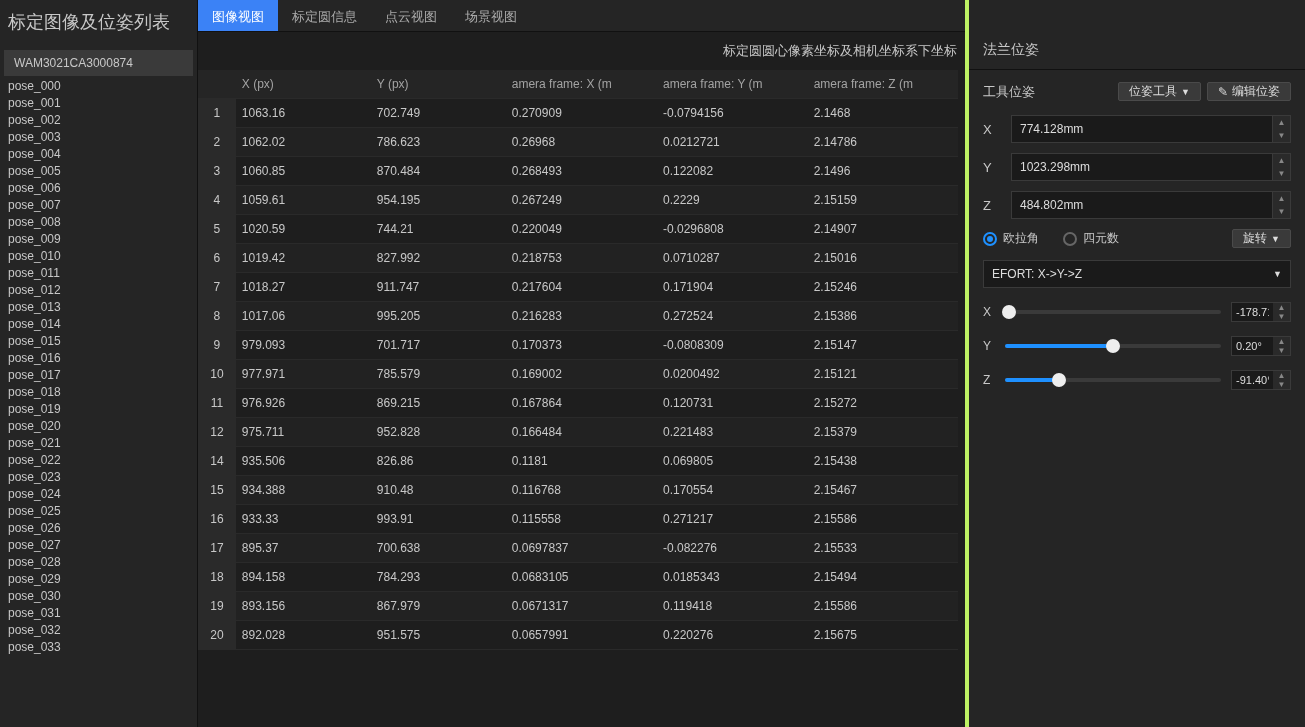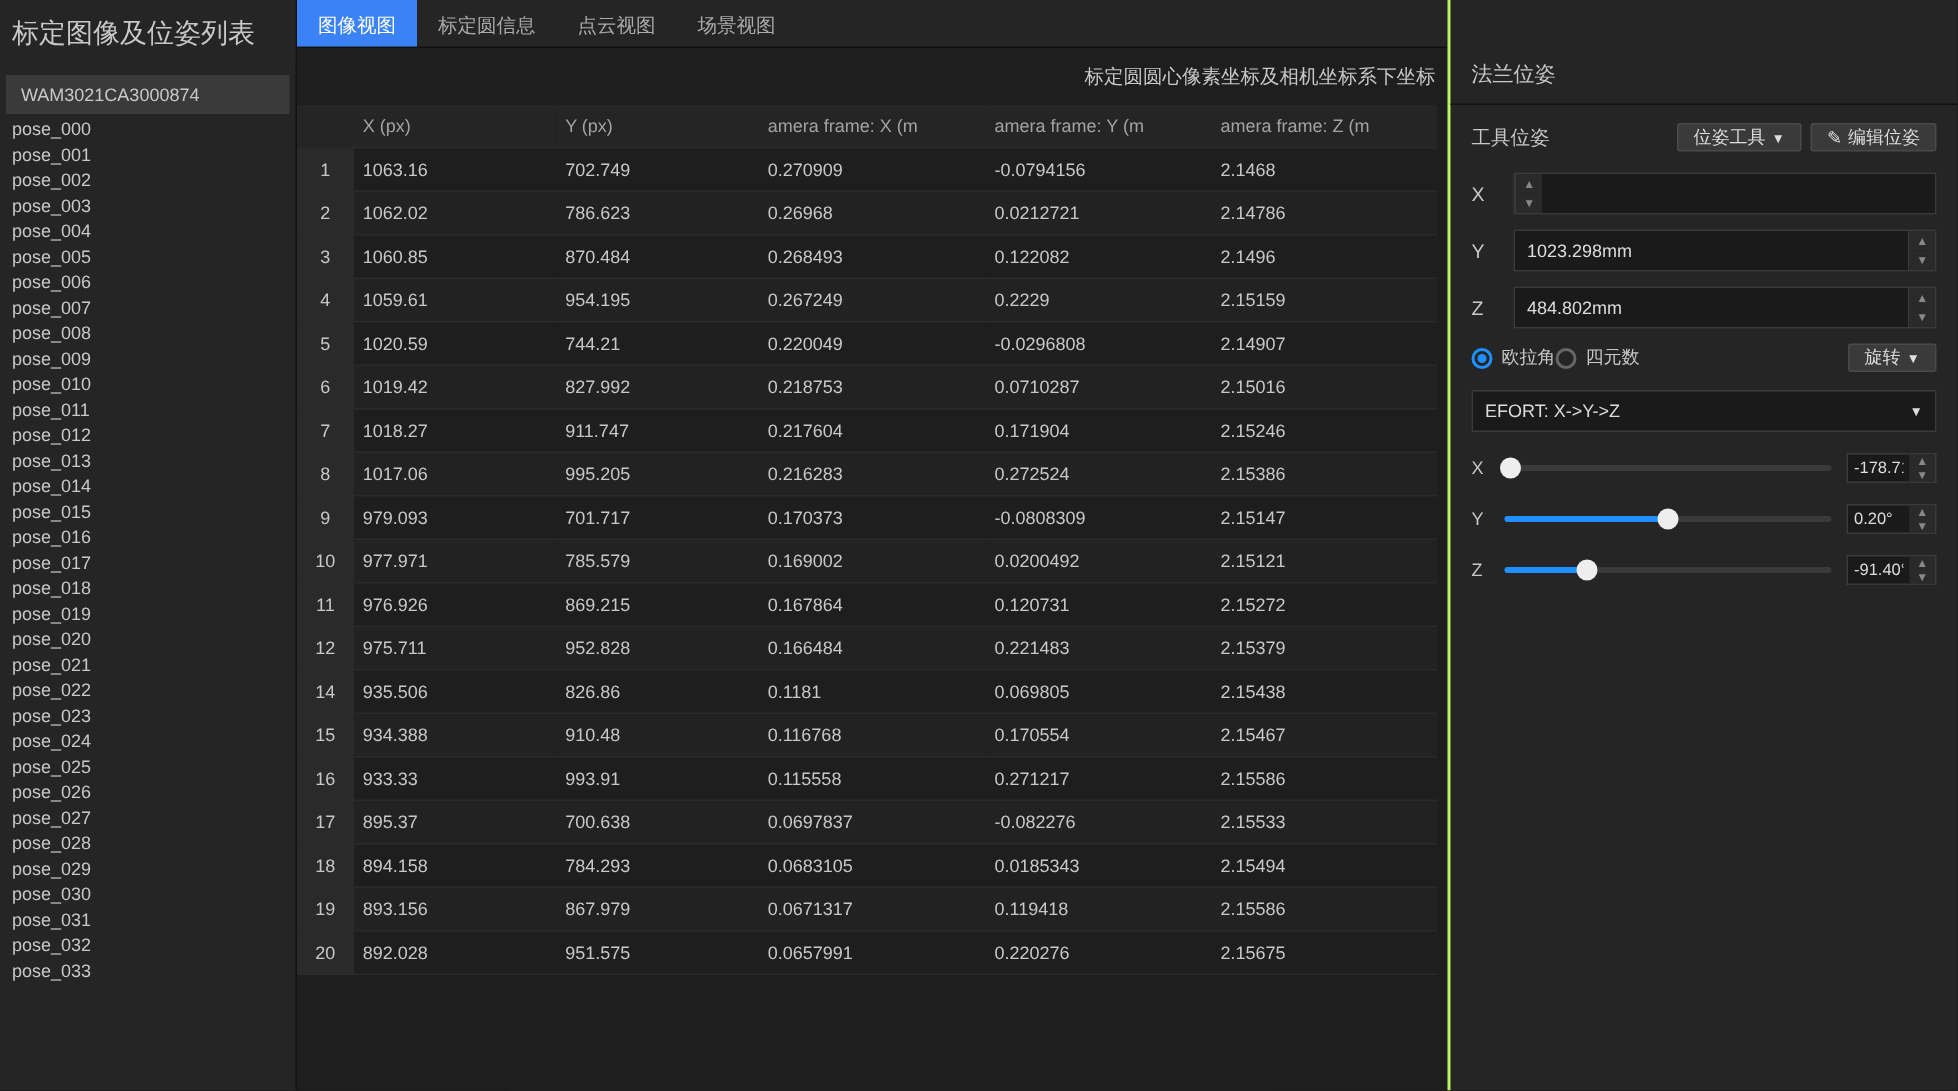--- a/index.html
+++ b/index.html
@@ -14,30 +14,30 @@
 .tab { padding:8px 14px; font-size:13px; cursor:pointer; color:#aaa; }
 .tab.active { background:#3b82f6; color:#fff; }
 .subtitle { padding:10px 8px; font-size:13px; background:#1e1e1e;text-align:right; }
 .table-wrap { flex:1; overflow:auto; background:#1e1e1e; }
 table { border-collapse:collapse; width:760px; }
 th,td { text-align:left; padding:7px 6px; border-bottom:1px solid #2a2a2a; font-size:12px; white-space:nowrap; }
 th { background:#252525; color:#a3a3a3; font-weight:normal; }
 td.idx { width:28px; background:#2a2a2a; text-align:center; }
 tr:nth-child(even) td:not(.idx) { background:#222; }
 tr:nth-child(odd) td:not(.idx) { background:#1e1e1e; }
-.right-panel { width:340px; background:#252525; border-left:2px solid #bef264; display:flex; flex-direction:column; }
+.right-panel { width:340px; background:#252525; border-left:4px solid #bef264; display:flex; flex-direction:column; }
 .rp-section { padding:12px 14px; }
 .rp-row { display:flex; align-items:center; margin-bottom:10px; gap:8px; }
 .rp-label { width:20px; font-size:13px; }
 .btn { background:#3a3a3a; border:1px solid #4a4a4a; color:#ddd; padding:0 10px; font-size:12px; cursor:pointer; border-radius:2px; display:inline-flex; align-items:center; gap:4px; }
 .input-spin { flex:1; display:flex; background:#1a1a1a; border:1px solid #3a3a3a; height:28px; }
 .input-spin input { flex:1; background:transparent; border:none; color:#ddd; padding:0 8px; font-size:12px; outline:none; }
 .spin-btns { width:18px; display:flex; flex-direction:column; border-left:1px solid #3a3a3a; }
 .spin-btn { flex:1; background:#2a2a2a; border:none; color:#888; font-size:8px; cursor:pointer; line-height:1; }
-.radio-row { display:flex; align-items:center; margin-bottom:12px; }
+.radio-row { display:flex; align-items:center; gap:24px; margin-bottom:12px; }
 .radio-opt { display:flex; align-items:center; gap:6px; cursor:pointer; }
 .radio { width:14px; height:14px; border-radius:50%; border:2px solid #666; display:inline-flex; align-items:center; justify-content:center; }
 .radio.checked { border-color:#1e90ff; }
 .radio.checked::after { content:""; width:6px; height:6px; border-radius:50%; background:#1e90ff; }
 .select { width:100%; background:#1a1a1a; border:1px solid #3a3a3a; color:#ddd; padding:6px 8px; font-size:12px; display:flex; justify-content:space-between; align-items:center; cursor:pointer; height:28px; }
 .slider-row { display:flex; align-items:center; gap:10px; margin-bottom:14px; }
 .slider-row .lbl { width:12px; }
 .slider { flex:1; height:4px; background:#3a3a3a; position:relative; border-radius:2px; }
 .slider-fill { position:absolute; left:0; top:0; bottom:0; background:#1e90ff; border-radius:2px; }
 .slider-thumb { position:absolute; top:50%; width:14px; height:14px; background:#eee; border-radius:50%; transform:translate(-50%,-50%); cursor:pointer; }
@@ -282,20 +282,21 @@
           </button>
         <button class="btn">
             <span>✎</span>
             <span>编辑位姿</span>
           </button>
       </div>
     </div>
     <div class="rp-row">
         <span class="rp-label">X</span>
         <div class="input-spin">
+          <input value="774.128mm" style="">
           <div class="spin-btns">
             <button class="spin-btn">▲</button>
             <button class="spin-btn">▼</button>
           </div>
         </div>
       </div>
     <div class="rp-row">
         <span class="rp-label">Y</span>
         <div class="input-spin">
           <input value="1023.298mm" style="">

